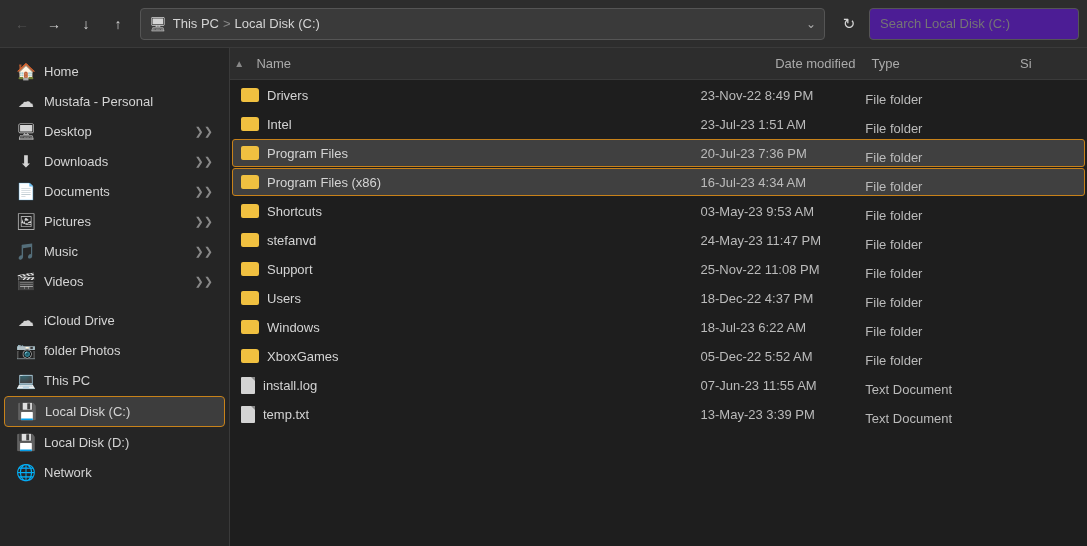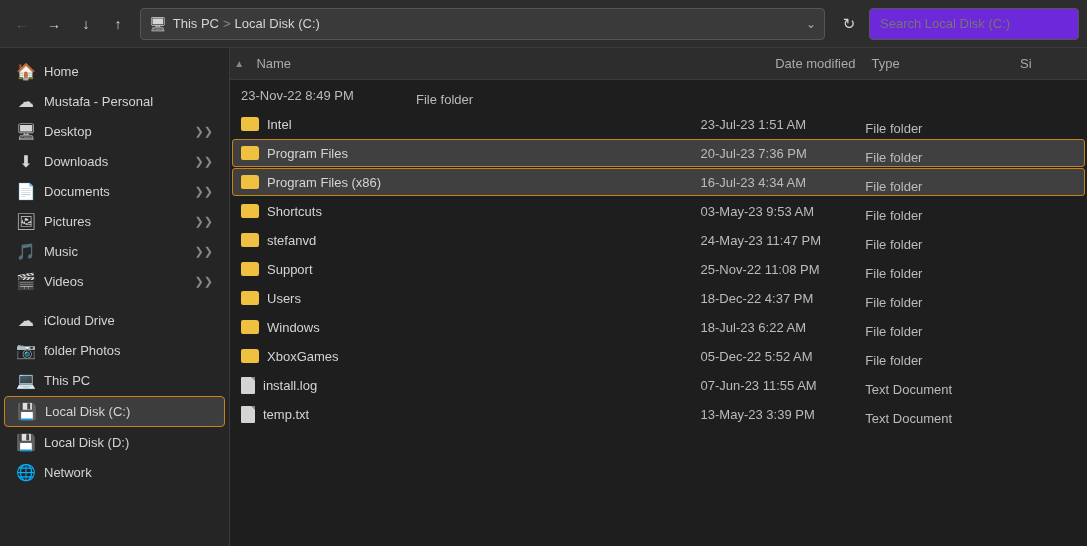--- a/index.html
+++ b/index.html
@@ -81,21 +81,21 @@
       align-items: center;
       justify-content: center;
       cursor: pointer;
       border-radius: 4px;
       font-size: 15px;
     }
 
     .search-bar {
       width: 210px;
       height: 32px;
-      background: #6d28d9;
+      background: #4c1d95;
       border: 1px solid #555;
       border-radius: 4px;
       padding: 0 10px;
       color: #aaa;
       font-size: 13px;
       outline: none;
     }
 
     
     .main-container {
@@ -378,20 +378,24 @@
       <div class="col-header col-type">
         <span>Type</span>
       </div>
       <div class="col-header col-size">
         <span>Si</span>
       </div>
     </div>
 
     <div class="file-list">
     <div class="file-row">
+    <div class="file-cell name">
+      <span class="folder-icon-img"></span>
+      <span>Drivers</span>
+    </div>
     <div class="file-cell date">23-Nov-22 8:49 PM</div>
     <div class="file-cell type">File folder</div>
     <div class="file-cell size"></div>
   </div>
         <div class="file-row">
     <div class="file-cell name">
       <span class="folder-icon-img"></span>
       <span>Intel</span>
     </div>
     <div class="file-cell date">23-Jul-23 1:51 AM</div>

